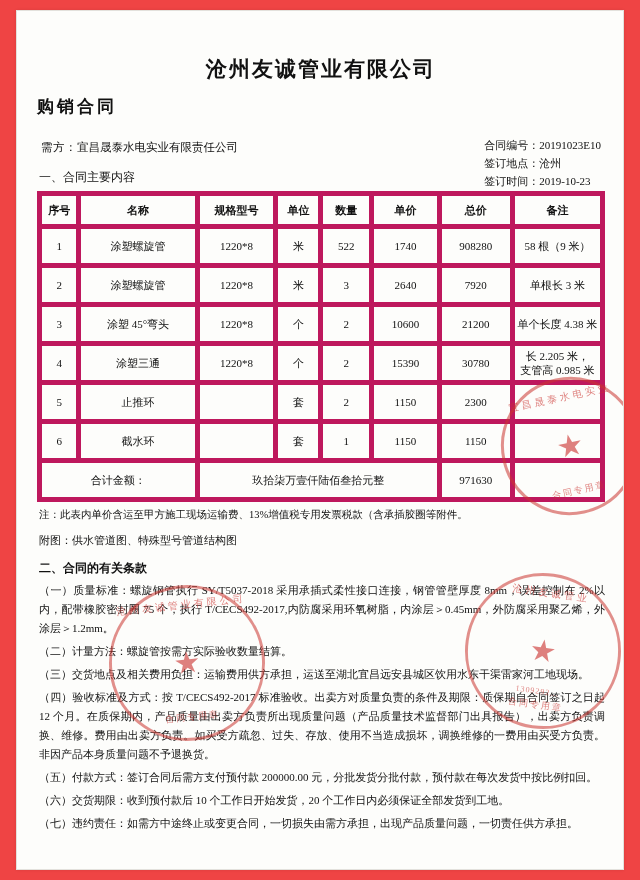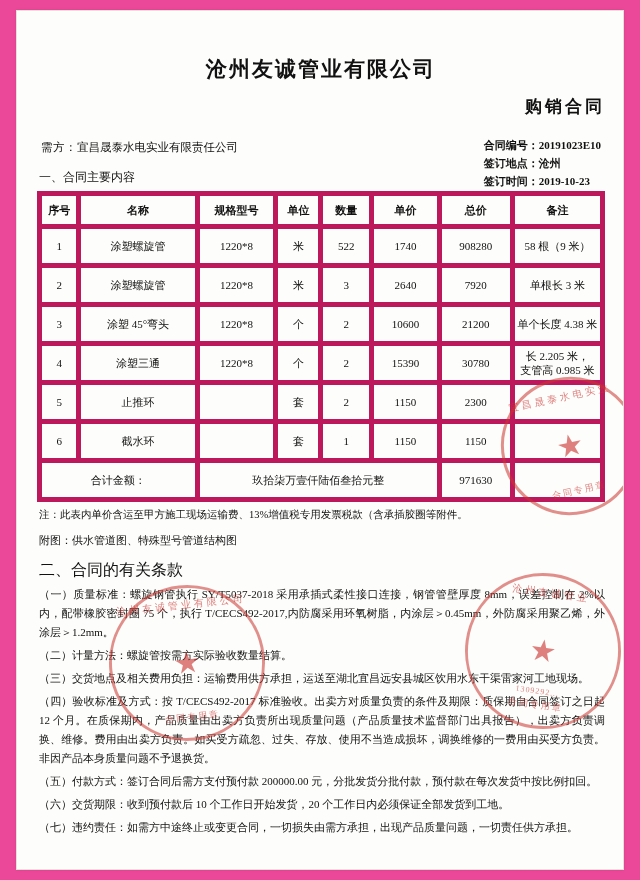--- a/index.html
+++ b/index.html
@@ -10,21 +10,21 @@
   body {
     width: 640px;
     height: 880px;
     overflow: hidden;
     font-family: "Liberation Serif", "DejaVu Serif", serif;
   }
   .page {
     position: relative;
     width: 640px;
     height: 880px;
-    background: #ec4899;
+    background: #ef4444;
     box-sizing: border-box;
   }
   .paper {
     position: absolute;
     left: 16px;
     top: 10px;
     width: 608px;
     height: 860px;
     background: #fdfdfb;
     border: 1px solid #e3e1dc;
@@ -43,21 +43,21 @@
   .company-title {
     text-align: center;
     font-size: 21px;
     letter-spacing: 2px;
     font-weight: 700;
     color: #111;
     margin-top: 30px;
     font-family: "Liberation Serif", serif;
   }
   .doc-title {
-    text-align: right;
+    text-align: left;
     font-size: 17px;
     letter-spacing: 3px;
     font-weight: 700;
     color: #111;
     margin-top: 12px;
   }
   
   .party-block {
     margin-top: 20px;
     position: relative;
@@ -71,21 +71,20 @@
   }
   .party-line .lbl { letter-spacing: 0.5px; }
   .meta {
     position: absolute;
     right: 4px;
     top: -2px;
     font-size: 11px;
     line-height: 18px;
     text-align: left;
     color: #111;
-    font-weight: bold;
   }
   .meta div { white-space: nowrap; }
   
   .section-head {
     font-size: 12px;
     font-weight: 400;
     color: #111;
     margin-top: 12px;
     margin-bottom: 5px;
     padding-left: 2px;
@@ -127,22 +126,22 @@
     padding-left: 2px;
   }
   .attach {
     font-size: 11px;
     color: #111;
     margin-top: 10px;
     padding-left: 2px;
   }
   
   .clause-head {
-    font-size: 16px;
-    font-weight: 400;
+    font-size: 12px;
+    font-weight: 700;
     color: #111;
     margin-top: 12px;
     margin-bottom: 3px;
     padding-left: 2px;
   }
   .clause {
     font-size: 11px;
     color: #111;
     line-height: 19px;
     margin-top: 4px;

